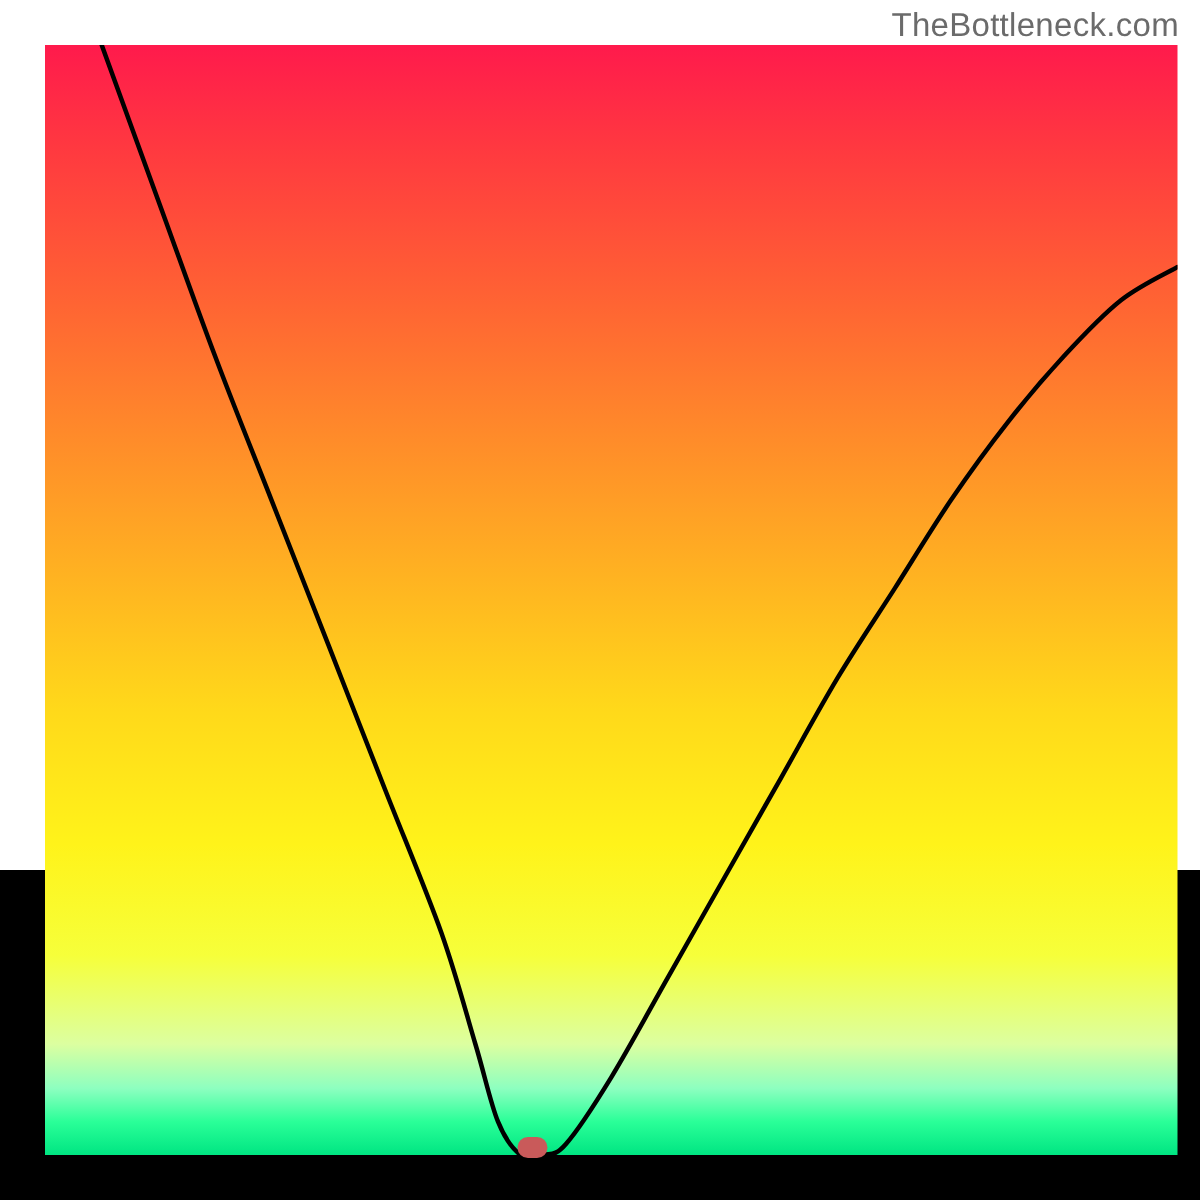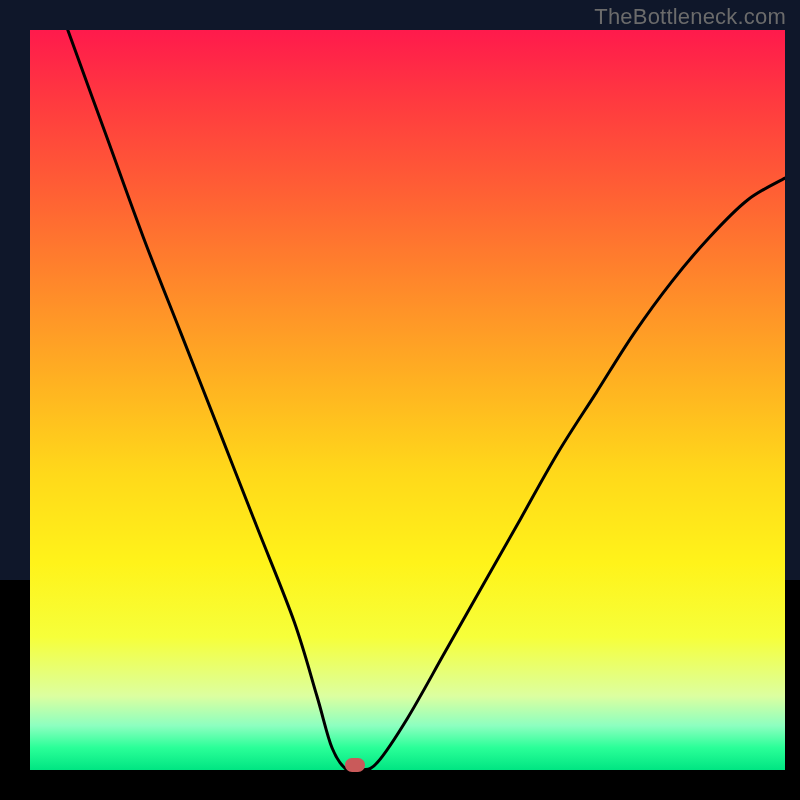--- a/index.html
+++ b/index.html
@@ -8,21 +8,21 @@
     width: 800px;
     height: 800px;
     background: #000;
     overflow: hidden;
     font-family: Arial, Helvetica, sans-serif;
   }
   .frame {
     position: relative;
     width: 800px;
     height: 580px;
-    background: #0f172a;
+    background: #ffffff;
   }
   .watermark {
     position: absolute;
     top: 4px;
     right: 14px;
     color: #6b6b6b;
     font-size: 22px;
     font-weight: 400;
     letter-spacing: 0.2px;
     z-index: 10;

